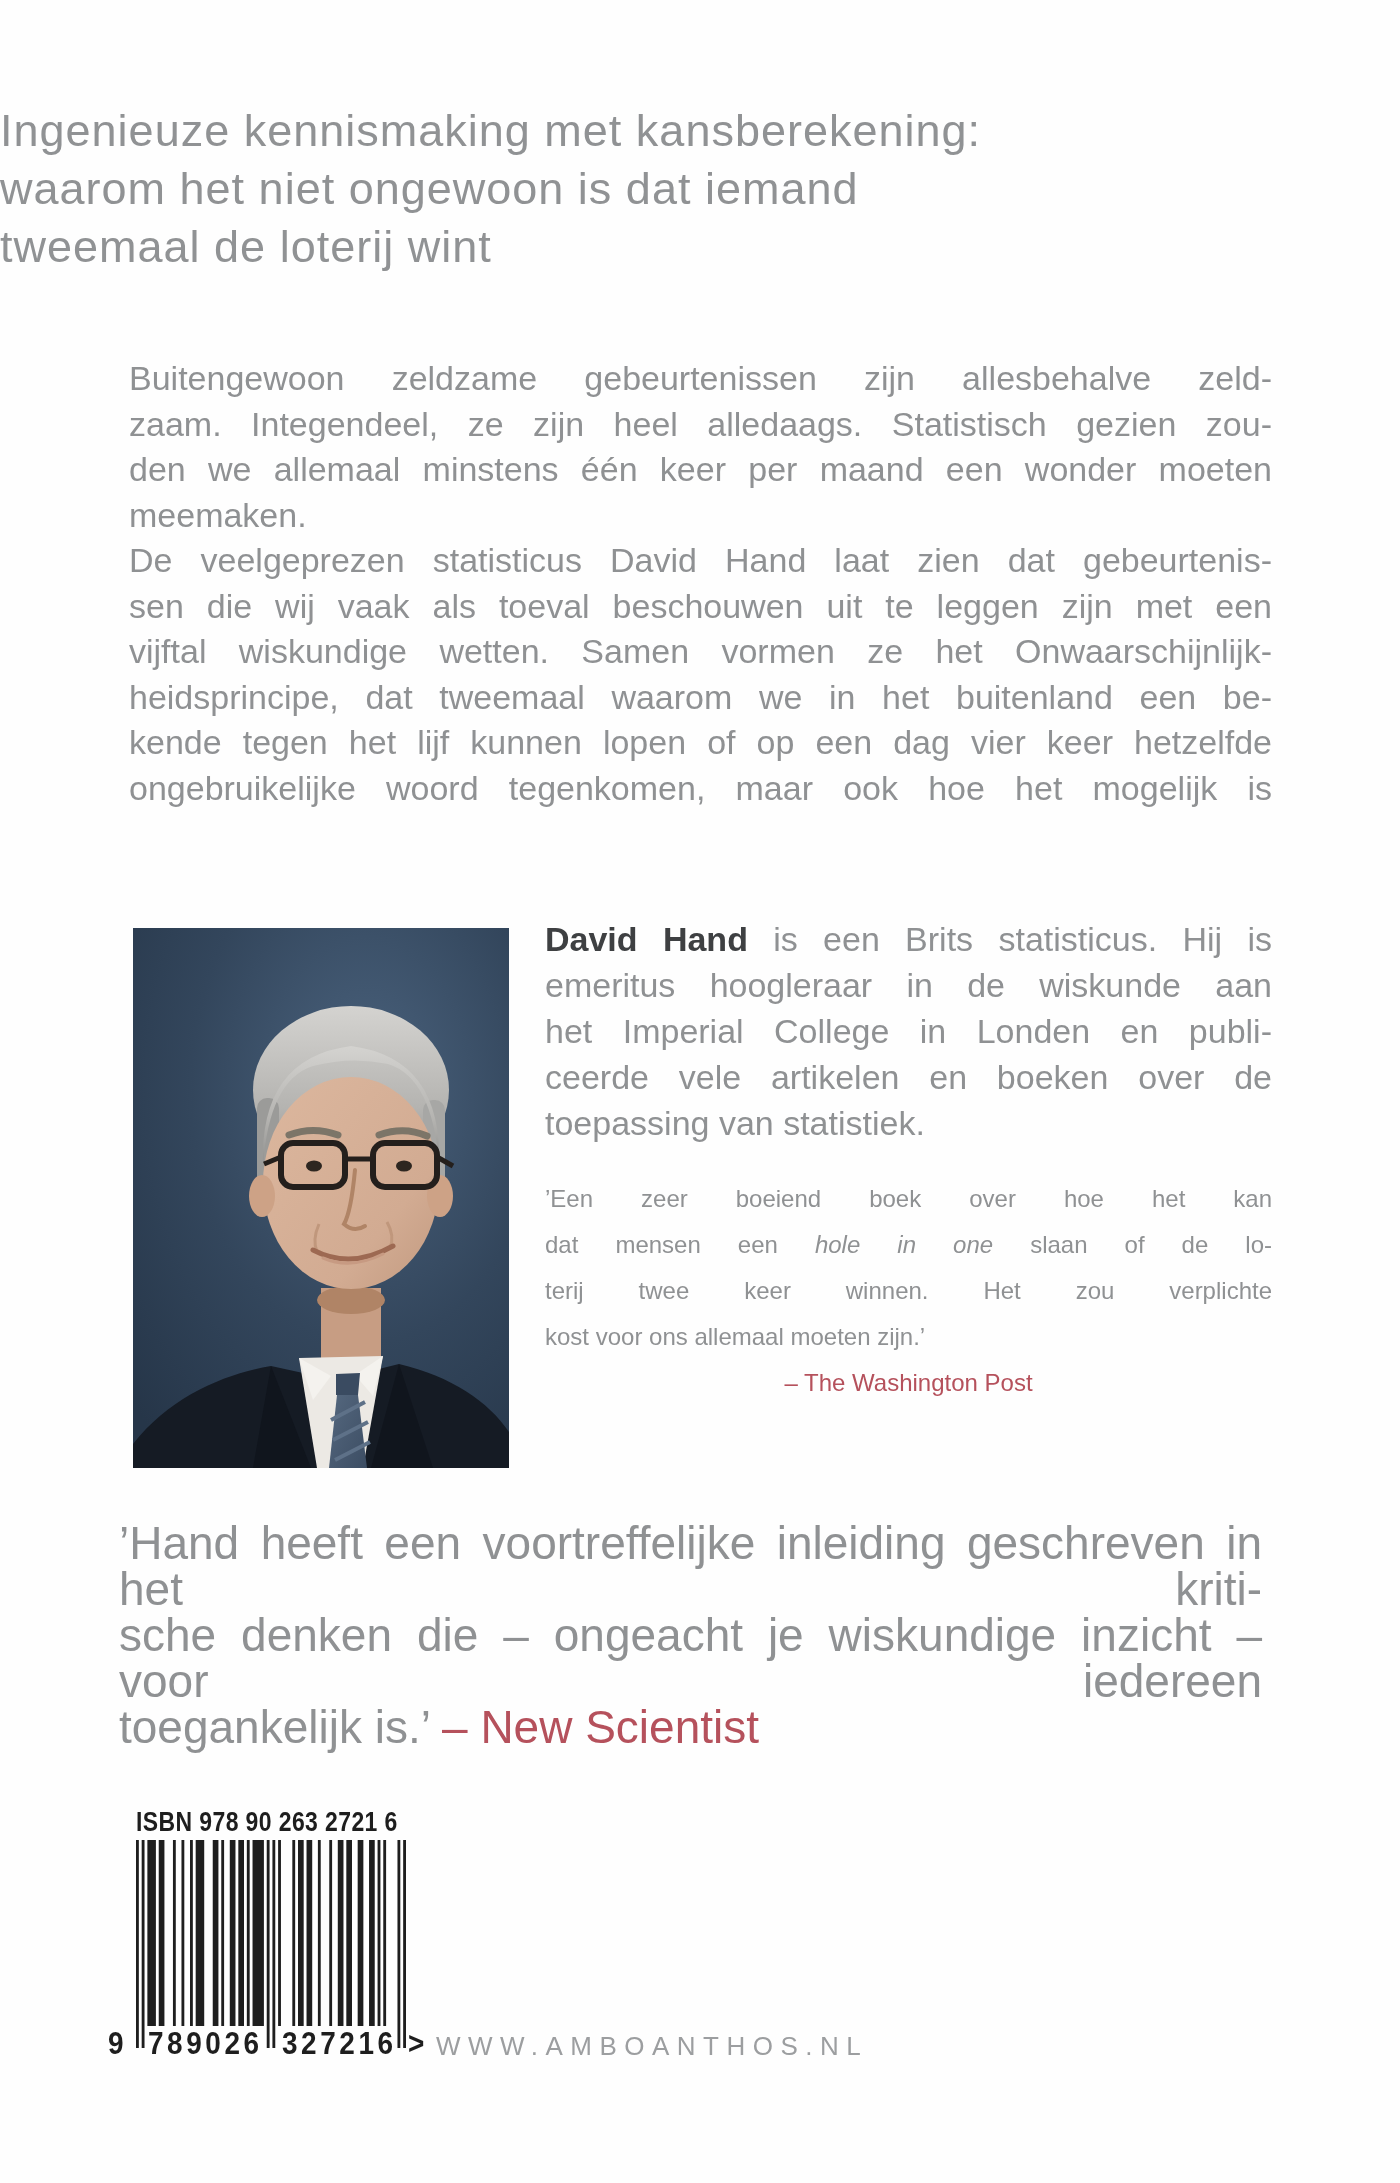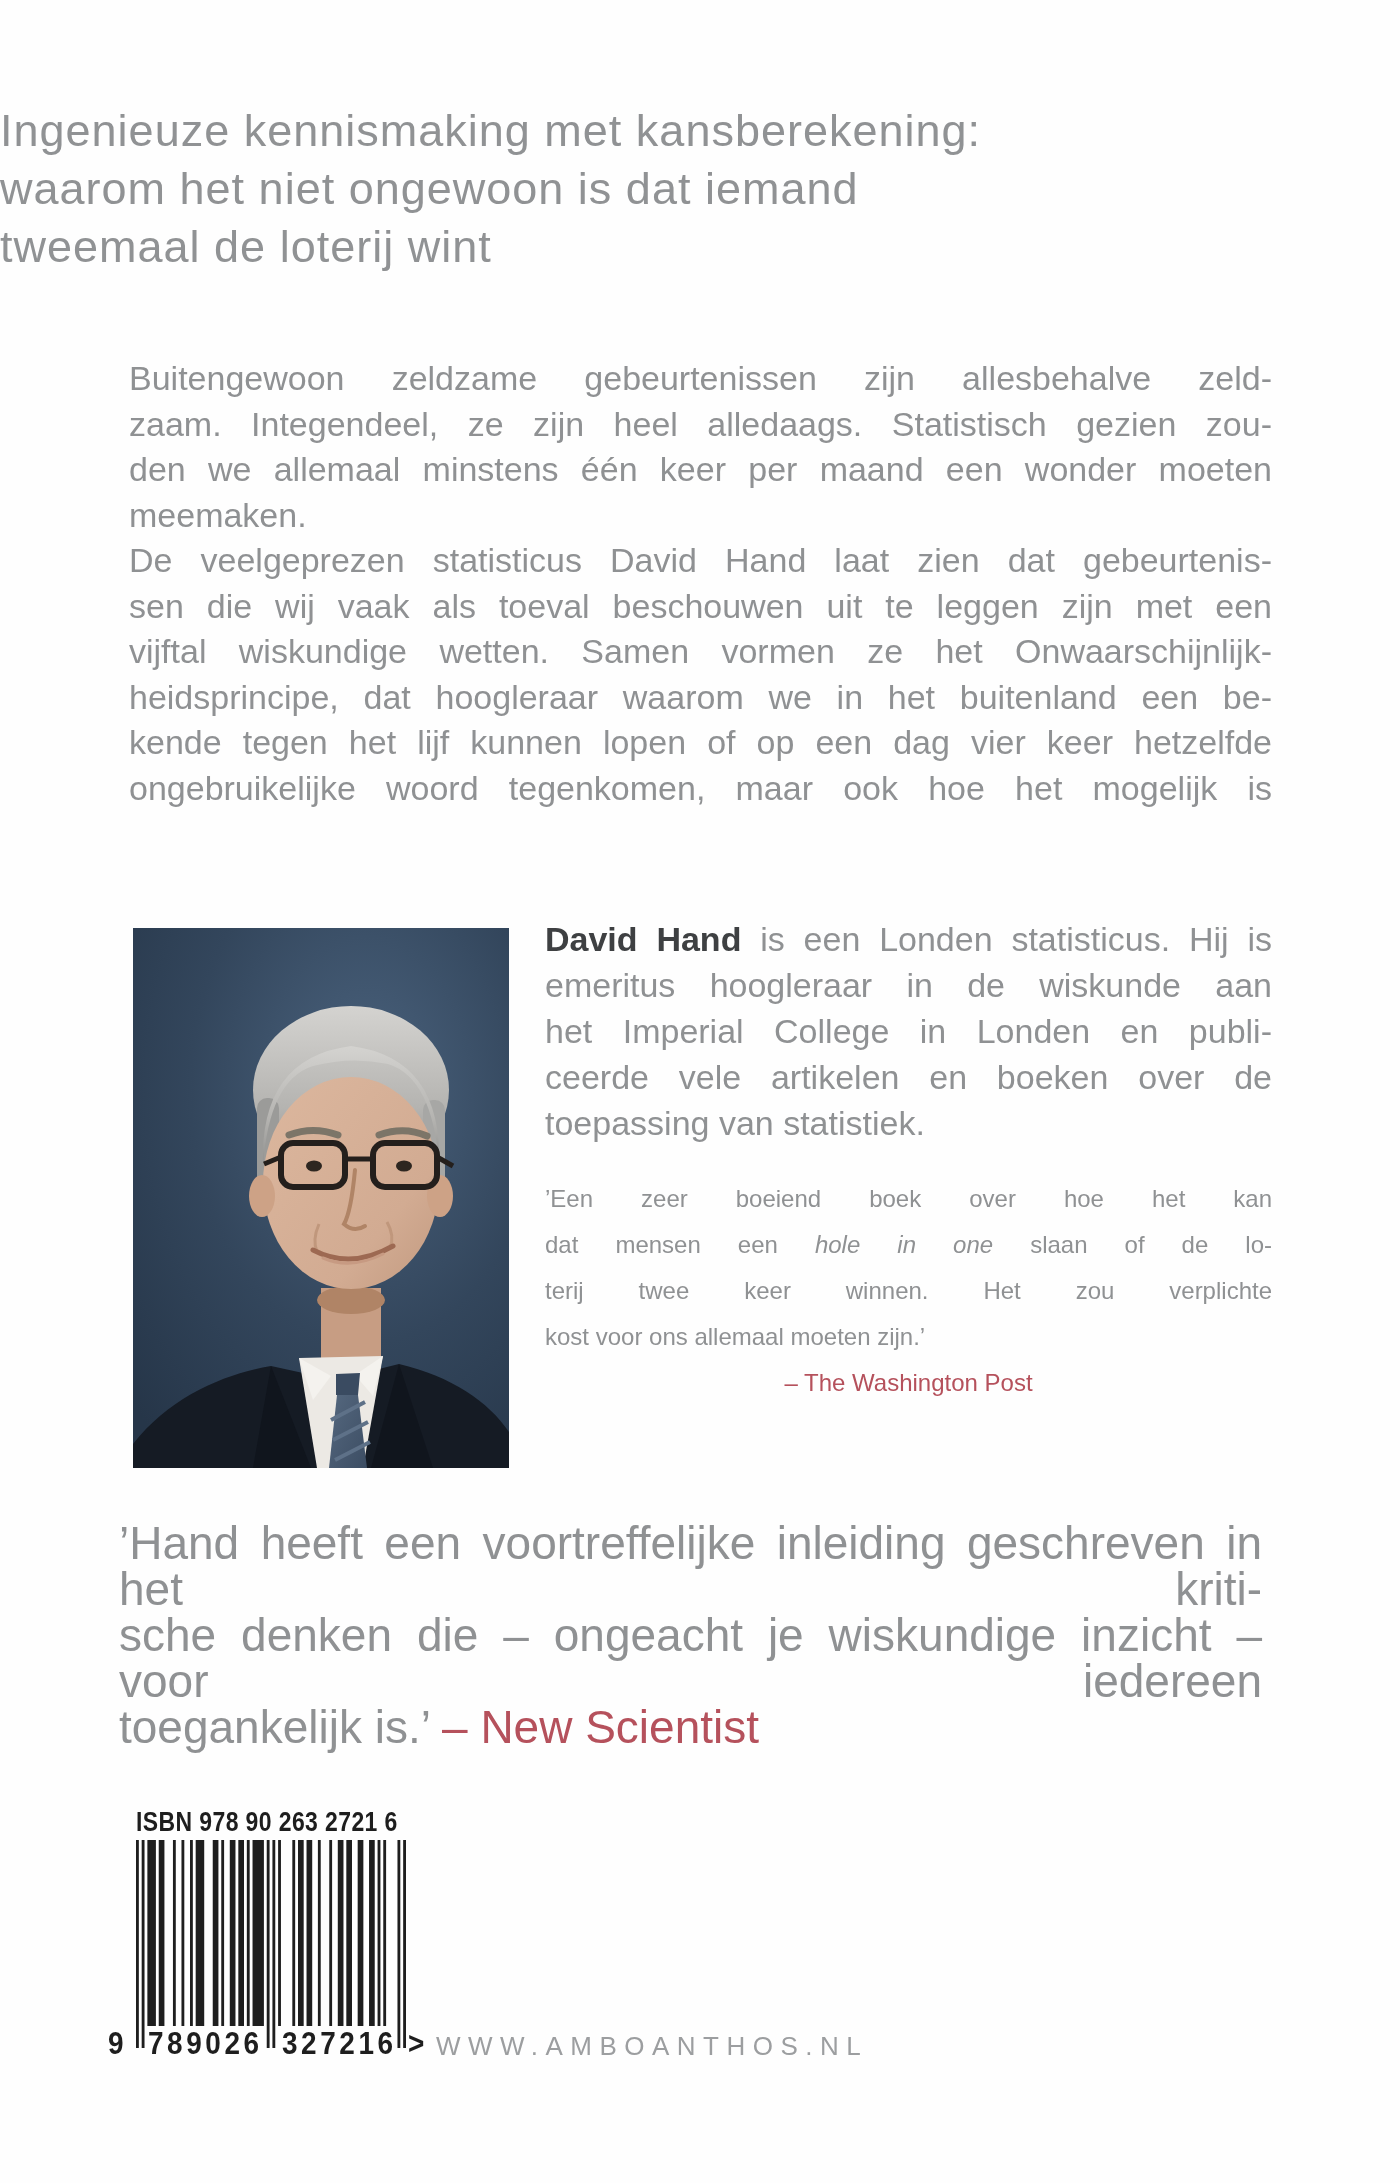--- a/index.html
+++ b/index.html
@@ -88,21 +88,21 @@
   </div>
 
   <div class="blurb">
       <div class="line j"><span>Buitengewoon zeldzame gebeurtenissen zijn allesbehalve zeld-</span></div>
       <div class="line j"><span>zaam. Integendeel, ze zijn heel alledaags. Statistisch gezien zou-</span></div>
       <div class="line j"><span>den we allemaal minstens één keer per maand een wonder moeten</span></div>
       <div class="line"><span>meemaken.</span></div>
       <div class="line j"><span>De veelgeprezen statisticus David Hand laat zien dat gebeurtenis-</span></div>
       <div class="line j"><span>sen die wij vaak als toeval beschouwen uit te leggen zijn met een</span></div>
       <div class="line j"><span>vijftal wiskundige wetten. Samen vormen ze het Onwaarschijnlijk-</span></div>
-      <div class="line j"><span>heidsprincipe, dat hoogleraar waarom we in het buitenland een be-</span></div>
+      <div class="line j"><span>heidsprincipe, dat tweemaal waarom we in het buitenland een be-</span></div>
       <div class="line j"><span>kende tegen het lijf kunnen lopen of op een dag vier keer hetzelfde</span></div>
       <div class="line j"><span>ongebruikelijke woord tegenkomen, maar ook hoe het mogelijk is</span></div>
     </div>
 
   <div class="photo">
     <svg viewBox="0 0 376 540" preserveAspectRatio="none">
       <defs>
         <radialGradient id="bgGrad" cx="62%" cy="30%" r="85%">
           <stop offset="0%" stop-color="#4a627d"></stop>
           <stop offset="55%" stop-color="#33465c"></stop>
@@ -166,21 +166,21 @@
       <path d="M166,430 L198,448 L180,472 Z" fill="#f4f2ee"></path>
       <path d="M250,428 L222,447 L240,468 Z" fill="#f4f2ee"></path>
 
       <path d="M203,446 L227,445 L225,467 L203,467 Z" fill="#3a4b61"></path>
       <path d="M204,467 L225,467 L234,540 L196,540 Z" fill="url(#tieGrad)"></path>
       <path d="M198,492 L232,474 M200,512 L235,494 M202,532 L237,514" stroke="#5e7188" stroke-width="4" fill="none"></path>
     </svg>
   </div>
 
   <div class="bio">
-      <div class="line j"><span class="bold">David Hand</span><span> is een Londen statisticus. Hij is</span></div>
+      <div class="line j"><span class="bold">David Hand</span><span> is een Brits statisticus. Hij is</span></div>
       <div class="line j"><span>emeritus hoogleraar in de wiskunde aan</span></div>
       <div class="line j"><span>het Imperial College in Londen en publi-</span></div>
       <div class="line j"><span>ceerde vele artikelen en boeken over de</span></div>
       <div class="line"><span>toepassing van statistiek.</span></div>
     </div>
 
   <div class="quote-wp">
     <div>
         <div class="line j"><span>’Een zeer boeiend boek over hoe het kan</span></div>
         <div class="line j"><span>dat mensen een </span><span class="italic">hole in one</span><span> slaan of de lo-</span></div>

